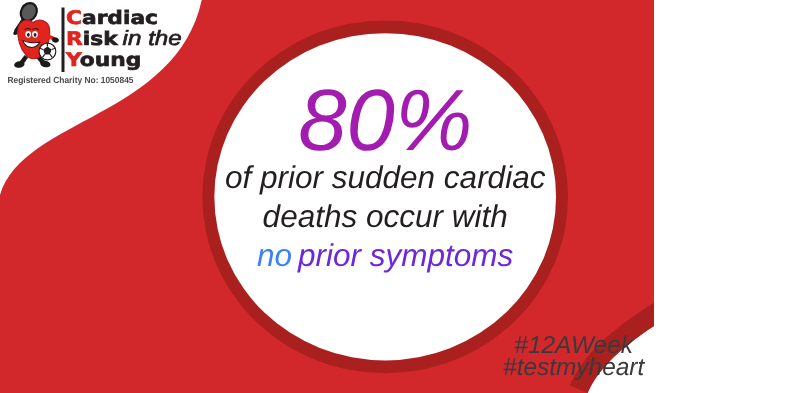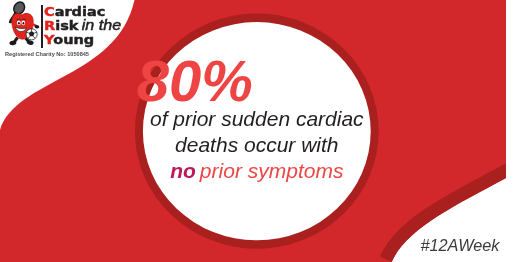--- a/index.html
+++ b/index.html
@@ -1,18 +1,18 @@
 <!DOCTYPE html>
 <html><head>
 <meta charset="utf-8">
 <style>
   html,body{margin:0;padding:0;}
   body{width:526px;height:262px;overflow:hidden;background:#fff;
        font-family:"Liberation Sans", sans-serif;}
-  #stage{position:relative;width:506px;height:262px;overflow:hidden;background:#fff;}
+  #stage{position:relative;width:436px;height:262px;overflow:hidden;background:#fff;}
   #bg{position:absolute;left:0;top:0;width:526px;height:262px;}
 
   
   #logo{position:absolute;left:0;top:0;}
   #mascot{position:absolute;left:2px;top:1px;width:42px;height:46px;}
   #logobar{position:absolute;left:41px;top:4.5px;width:2px;height:43.5px;background:#231f20;}
   #logotext{position:absolute;left:43.8px;top:0;}
   .lline{font-family:"DejaVu Sans",sans-serif;font-weight:bold;line-height:14.2px;height:14.2px;
          white-space:nowrap;font-size:12.4px;transform:scaleX(1.17);transform-origin:left center;
          -webkit-text-stroke:0.45px currentColor;}
@@ -22,31 +22,31 @@
   .lred{color:#e2241e;}
   .lblk{color:#231f20;}
   .lita{color:#231f20;font-style:italic;font-weight:normal;margin-left:-1.5px;
         font-family:"Liberation Sans",sans-serif;font-size:13.8px;}
   #charity{position:absolute;left:4.6px;top:50.6px;font-size:5.9px;font-weight:bold;
            color:#4a4a4c;letter-spacing:0.0px;white-space:nowrap;
            transform:scaleX(0.95);transform-origin:left top;}
 
   
   #callout{position:absolute;left:0;top:0;width:526px;height:262px;}
-  #headline{position:absolute;left:136.8px;top:51.5px;width:240px;
-            font-size:58px;font-weight:bold;font-style:italic;color:#ef4444;
+  #headline{position:absolute;left:136.8px;top:51.5px;width:240px;text-align:center;
+            font-size:58px;font-weight:normal;font-style:italic;color:#a21caf;
             line-height:58px;height:58px;}
   .cline{position:absolute;left:136.8px;width:240px;text-align:center;
          font-size:21px;font-style:italic;color:#231f20;line-height:21px;
          height:21px;white-space:nowrap;}
   #cl1{top:107.8px;}
   #cl2{top:134.2px;}
   #cl3{top:160.1px;}
-  .cred{color:#be185d;font-weight:bold;font-style:italic;margin-right:4px;margin-top:44px;}
-  .cblk{color:#ef4444;}
+  .cred{color:#3b82f6;font-weight:normal;font-style:italic;margin-right:4px;margin-top:44px;}
+  .cblk{color:#6d28d9;}
 
   
   #tags{position:absolute;right:6.5px;bottom:8px;text-align:center;}
   .tag{font-size:16.3px;font-style:italic;color:#3a3a3c;line-height:15.6px;
        height:15.6px;white-space:nowrap;}
 </style>
 </head>
 <body>
 
 <div id="stage">
@@ -120,14 +120,15 @@
     <div id="headline">80%</div>
     <div class="cline" id="cl1">of prior sudden cardiac</div>
     <div class="cline" id="cl2">deaths occur with</div>
     <div class="cline" id="cl3">
       <span class="cred">no</span><span class="cblk">prior symptoms</span>
     </div>
   </div>
 
   <div id="tags">
     <div class="tag">#12AWeek</div>
+    <div class="tag">#testmyheart</div>
   </div>
 </div>
 
 </body></html>

